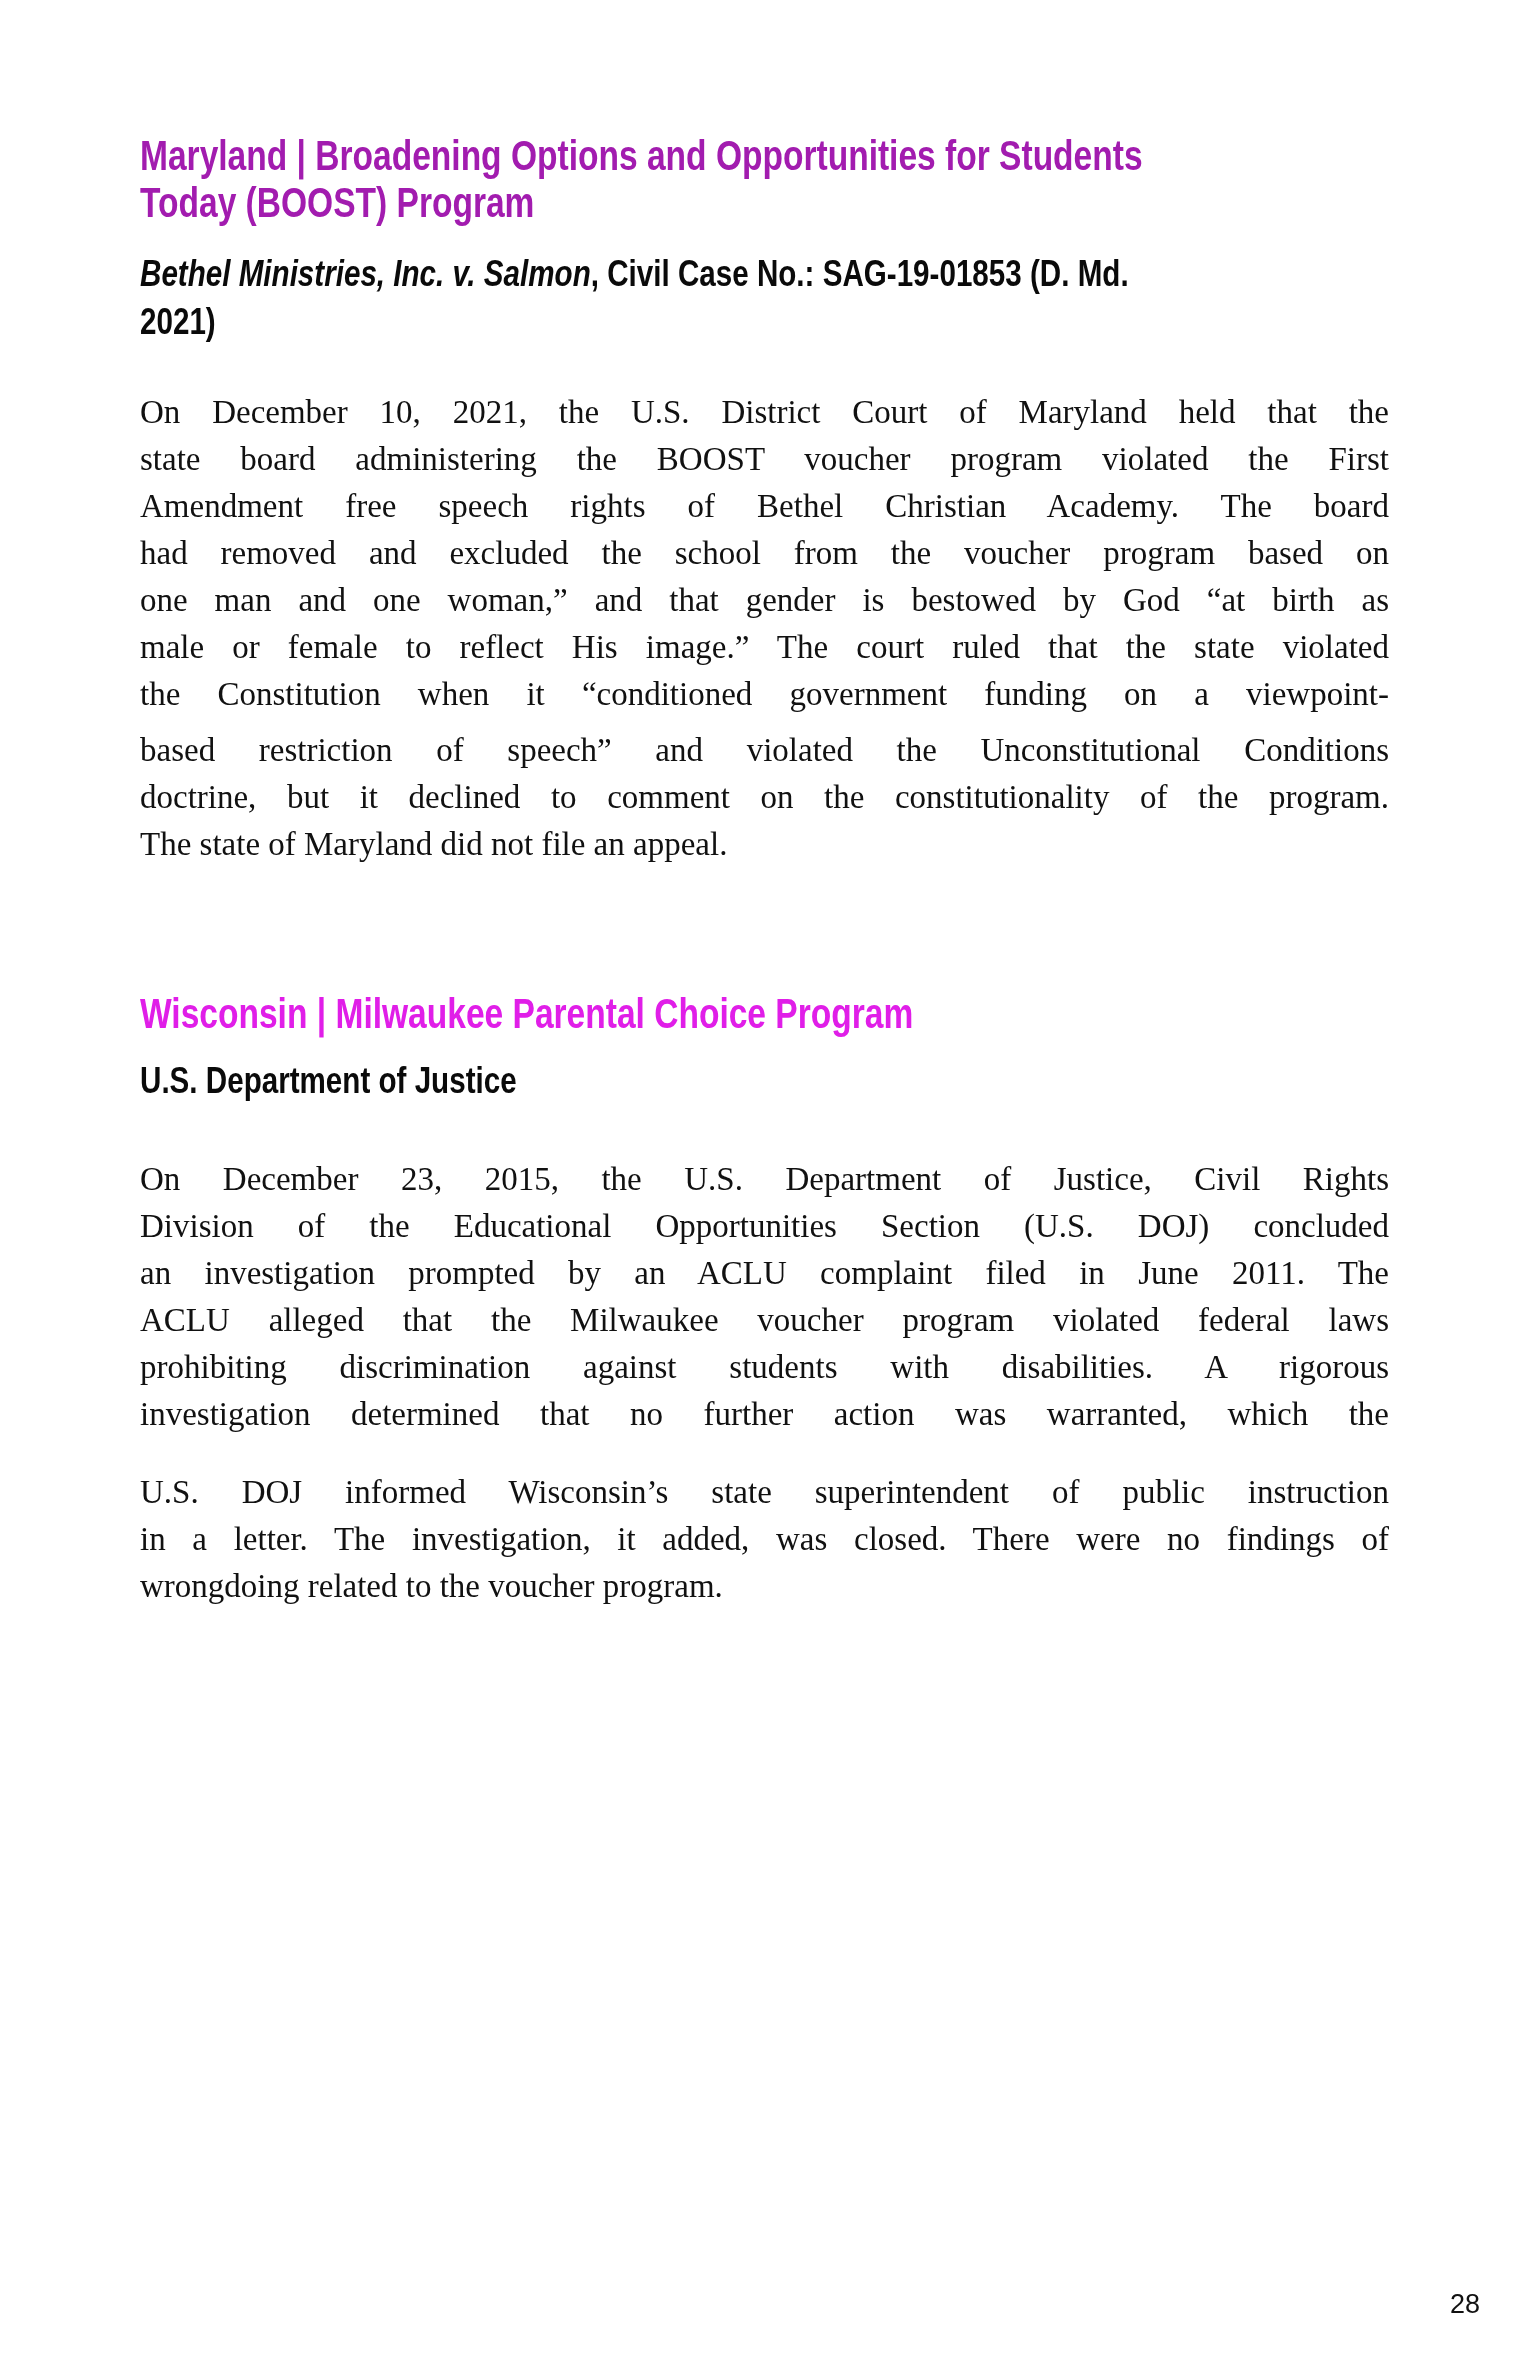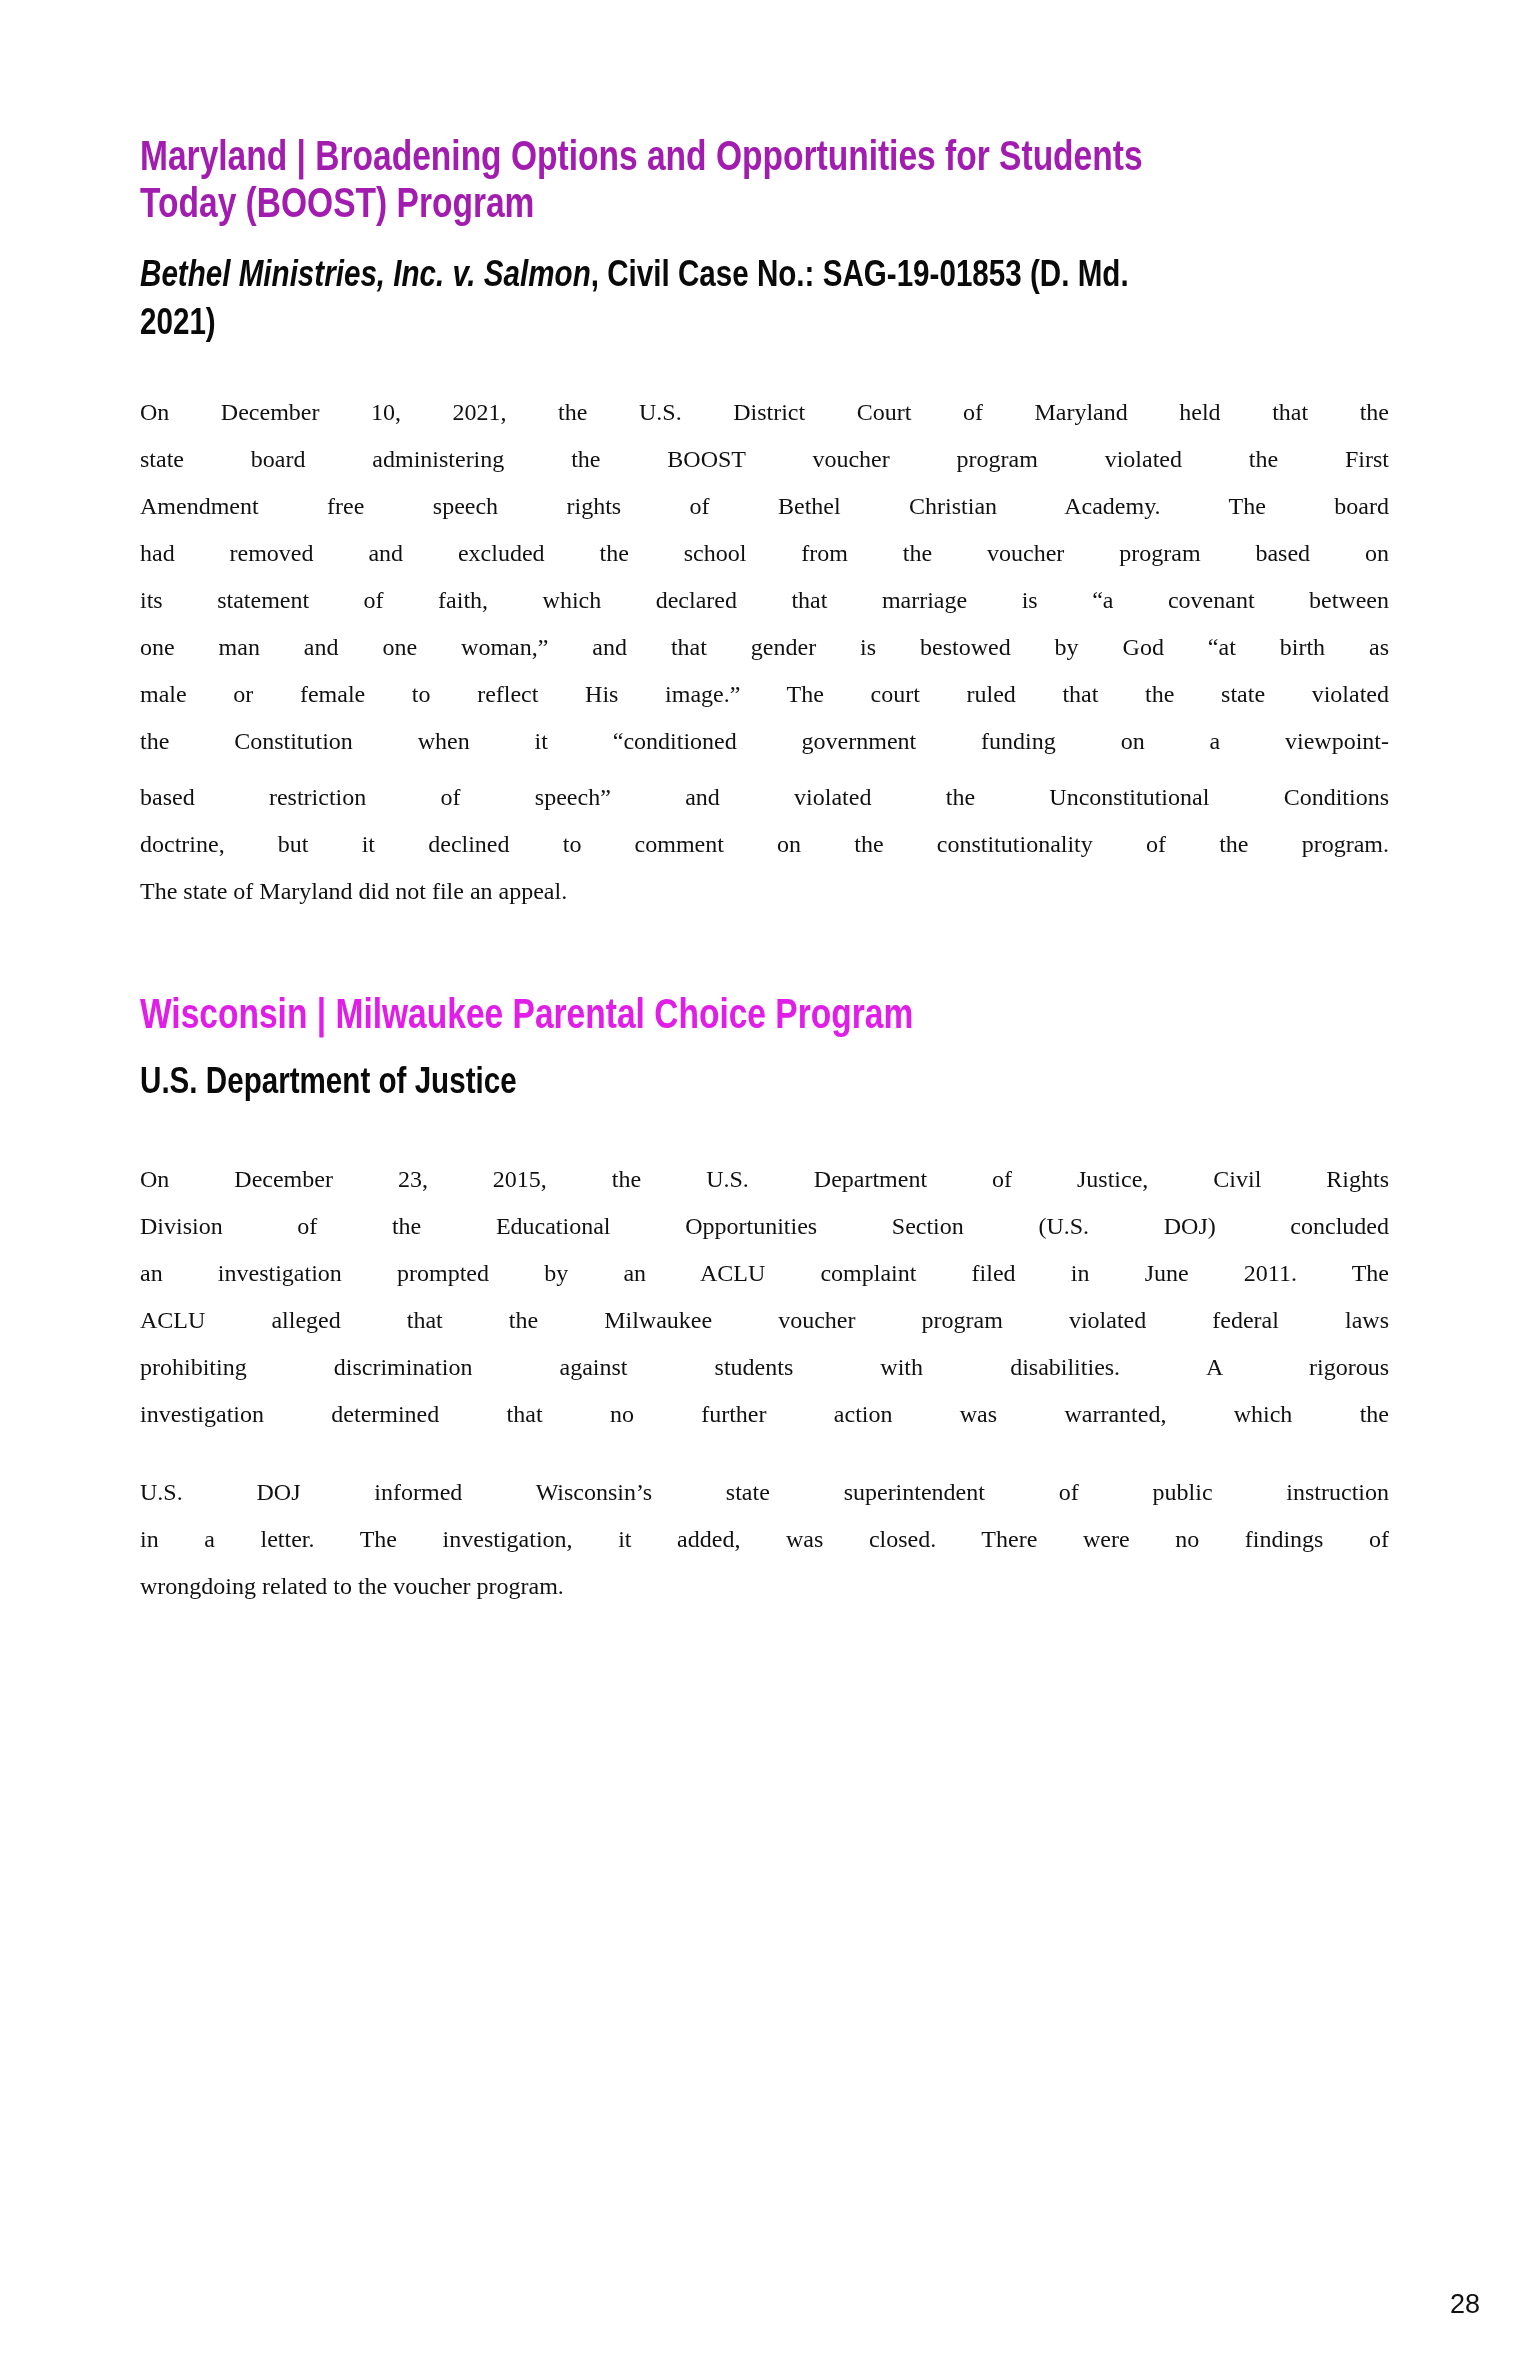--- a/index.html
+++ b/index.html
@@ -51,21 +51,21 @@
     }
     .citation em {
       font-style: italic;
     }
     .body-para {
       position: absolute;
       left: 0;
       width: 1249px;
       margin: 0;
       font-family: "Liberation Serif", serif;
-      font-size: 24px;
+      font-size: 33px;
       line-height: 47px;
       text-align: justify;
       color: #111111;
     }
     .body-para .line {
       display: block;
       text-align: justify;
       text-align-last: justify;
       white-space: nowrap;
       height: 47px;
@@ -96,21 +96,20 @@
   <div class="citation" style="top:250px;">
     <span class="cond"><em>Bethel Ministries, Inc. v. Salmon</em><span>, Civil Case No.: SAG-19-01853 (D. Md.</span></span><br>
     <span class="cond">2021)</span>
   </div>
 
   <div class="body-para" style="top:389px;">
     <span class="line" style="display: block; word-spacing: 19px;">On December 10, 2021, the U.S. District Court of Maryland held that the</span>
     <span class="line" style="display: block; word-spacing: 25px;">state board administering the BOOST voucher program violated the First</span>
     <span class="line" style="display: block; word-spacing: 28px;">Amendment free speech rights of Bethel Christian Academy. The board</span>
     <span class="line" style="display: block; word-spacing: 19.4px;">had removed and excluded the school from the voucher program based on</span>
-    <span class="line" style="display: block; word-spacing: 19px;">its statement of faith, which declared that marriage is “a covenant between</span>
     <span class="line" style="display: block; word-spacing: 14.5px;">one man and one woman,” and that gender is bestowed by God “at birth as</span>
     <span class="line" style="display: block; word-spacing: 15.4px;">male or female to reflect His image.” The court ruled that the state violated</span>
     <span class="line" style="display: block; word-spacing: 22.4px;">the Constitution when it “conditioned government funding on a viewpoint-</span>
     <span class="line" style="display: block; word-spacing: 28px; margin-top: 9px;">based restriction of speech” and violated the Unconstitutional Conditions</span>
     <span class="line" style="display: block; word-spacing: 17px;">doctrine, but it declined to comment on the constitutionality of the program.</span>
     <span class="line last">The state of Maryland did not file an appeal.</span>
   </div>
 
   <h2 class="section-heading" style="top: 990px; color: rgb(224, 30, 232);">
     <span class="cond">Wisconsin | Milwaukee Parental Choice Program</span>

